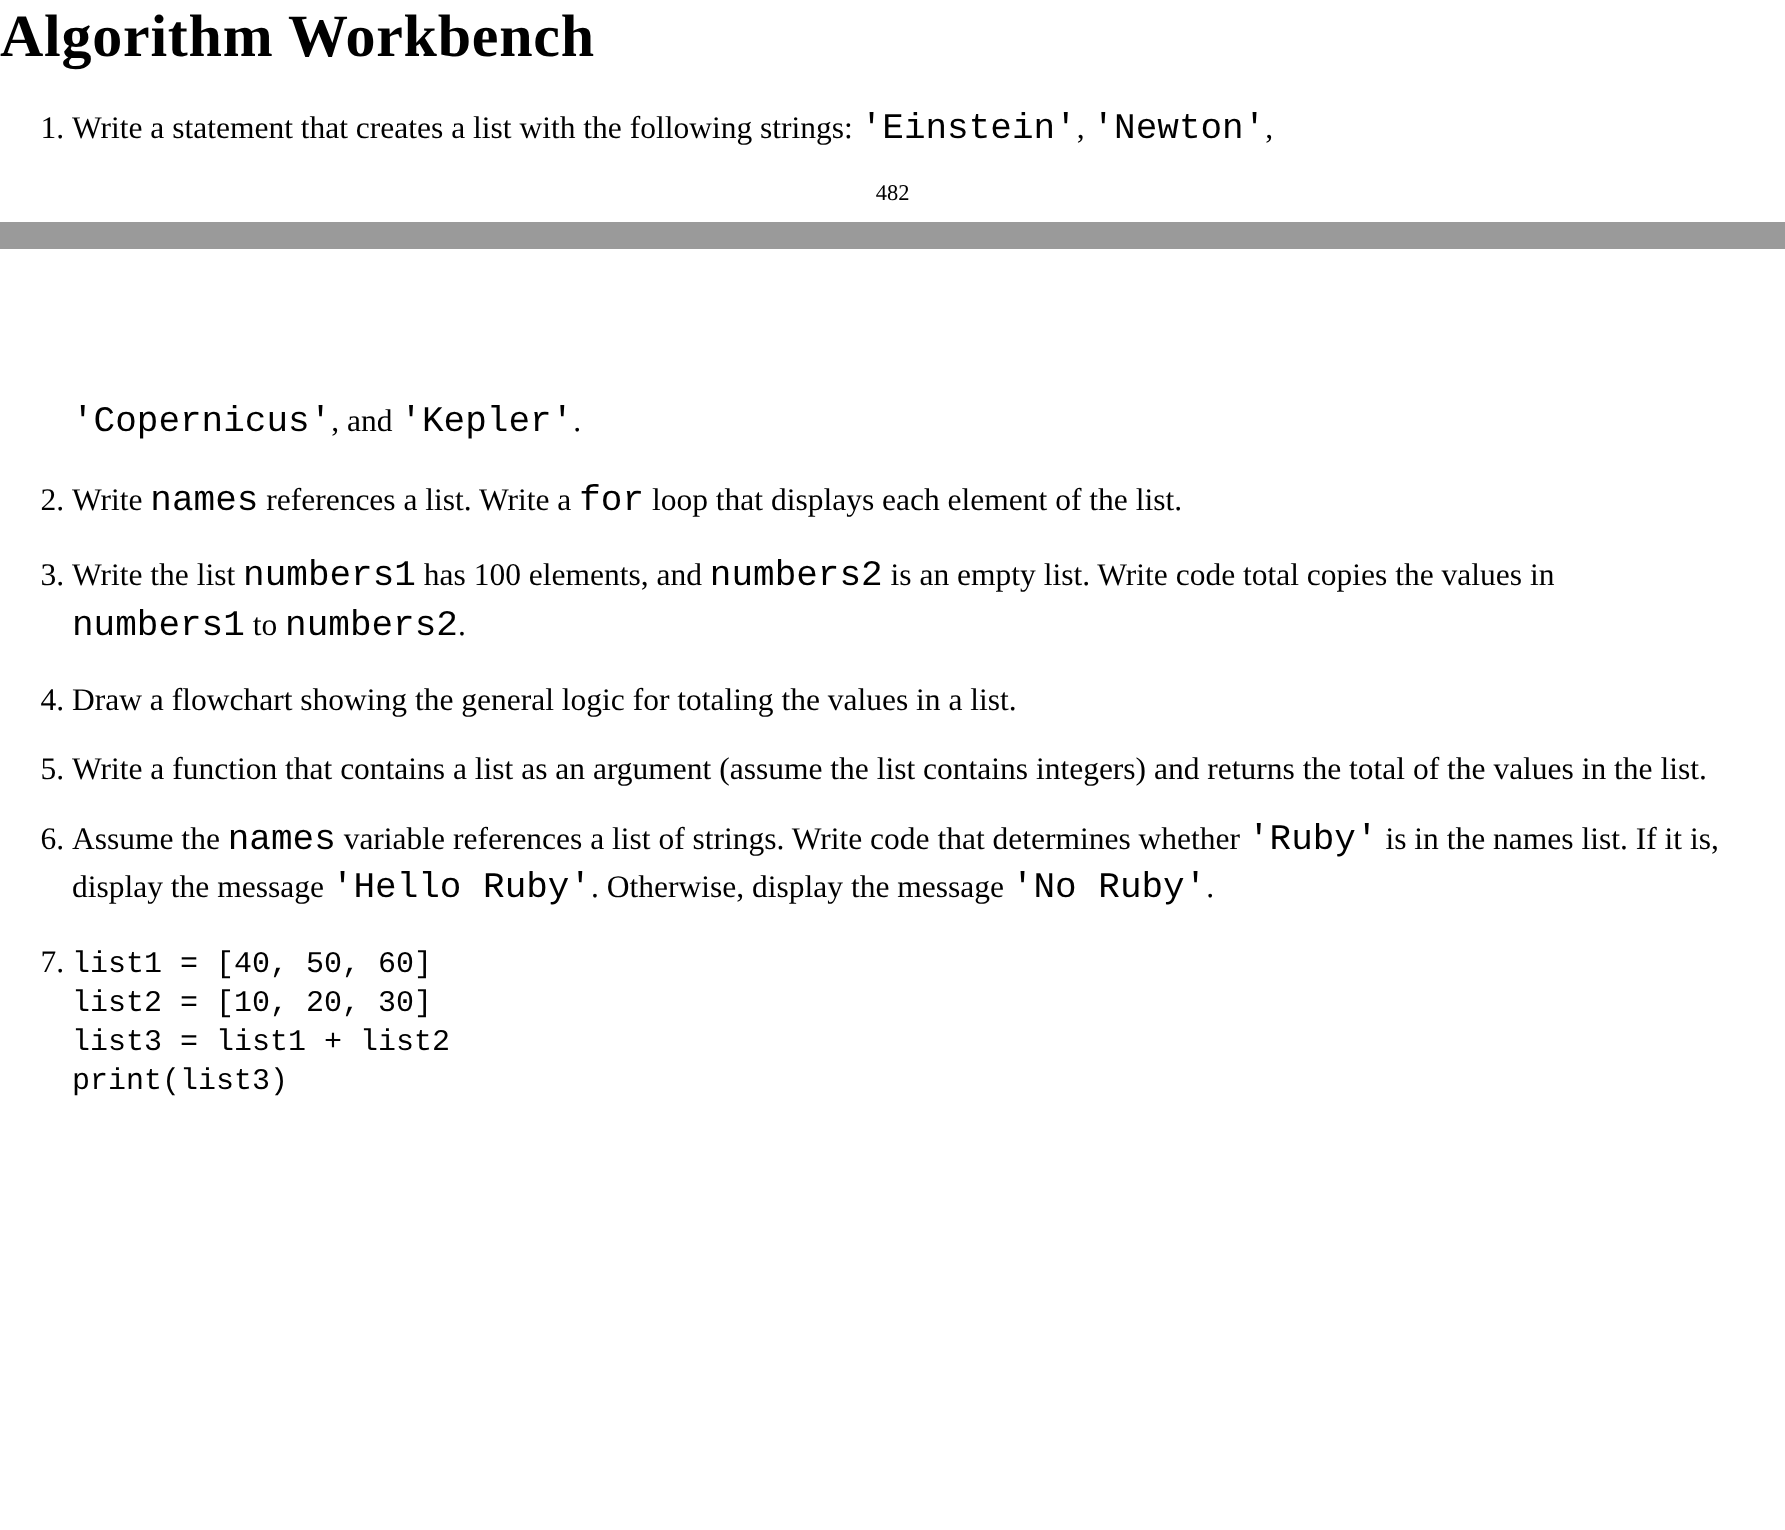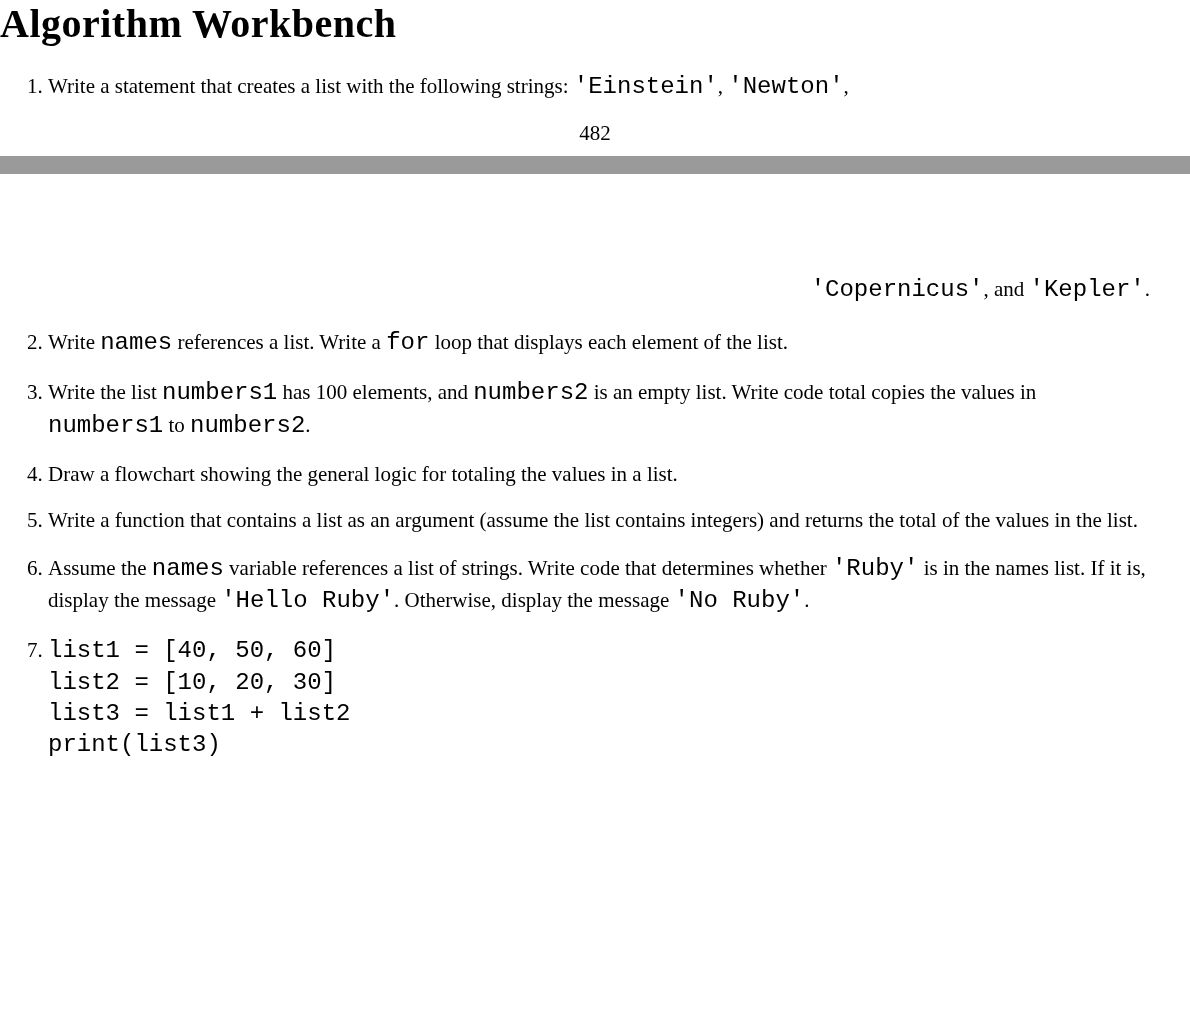--- a/index.html
+++ b/index.html
@@ -29,50 +29,49 @@
     margin: 20px 0 0 0;
     padding-left: 48px;
   }
   ol.questions > li {
     margin-bottom: 18px;
     line-height: 1.35;
     padding-right: 40px;
   }
   .page-number {
     text-align: center;
-    font-size: 21px;
+    font-size: 15px;
     margin-top: 10px;
     margin-bottom: 10px;
   }
   .page-break {
     height: 18px;
     background: #9a9a9a;
     width: 100%;
     margin: 8px 0 0 0;
   }
   .after-break-spacer {
     height: 100px;
   }
   code, .mono {
     font-family: "Courier New", Courier, monospace;
     font-size: 24px;
   }
   pre.codeblock {
     font-family: "Courier New", Courier, monospace;
-    font-size: 24px;
+    font-size: 20px;
     margin: 8px 0 0 0;
     line-height: 1.3;
     white-space: pre;
   }
   .q1-continuation {
     margin-left: 48px;
     padding-right: 40px;
     line-height: 1.35;
     margin-bottom: 18px;
-    text-align: right;
   }
 </style>
 </head>
 <body>
 
 <div class="container">
 
   <h1 class="title">Algorithm Workbench</h1>
 
   <ol class="questions" start="1">

